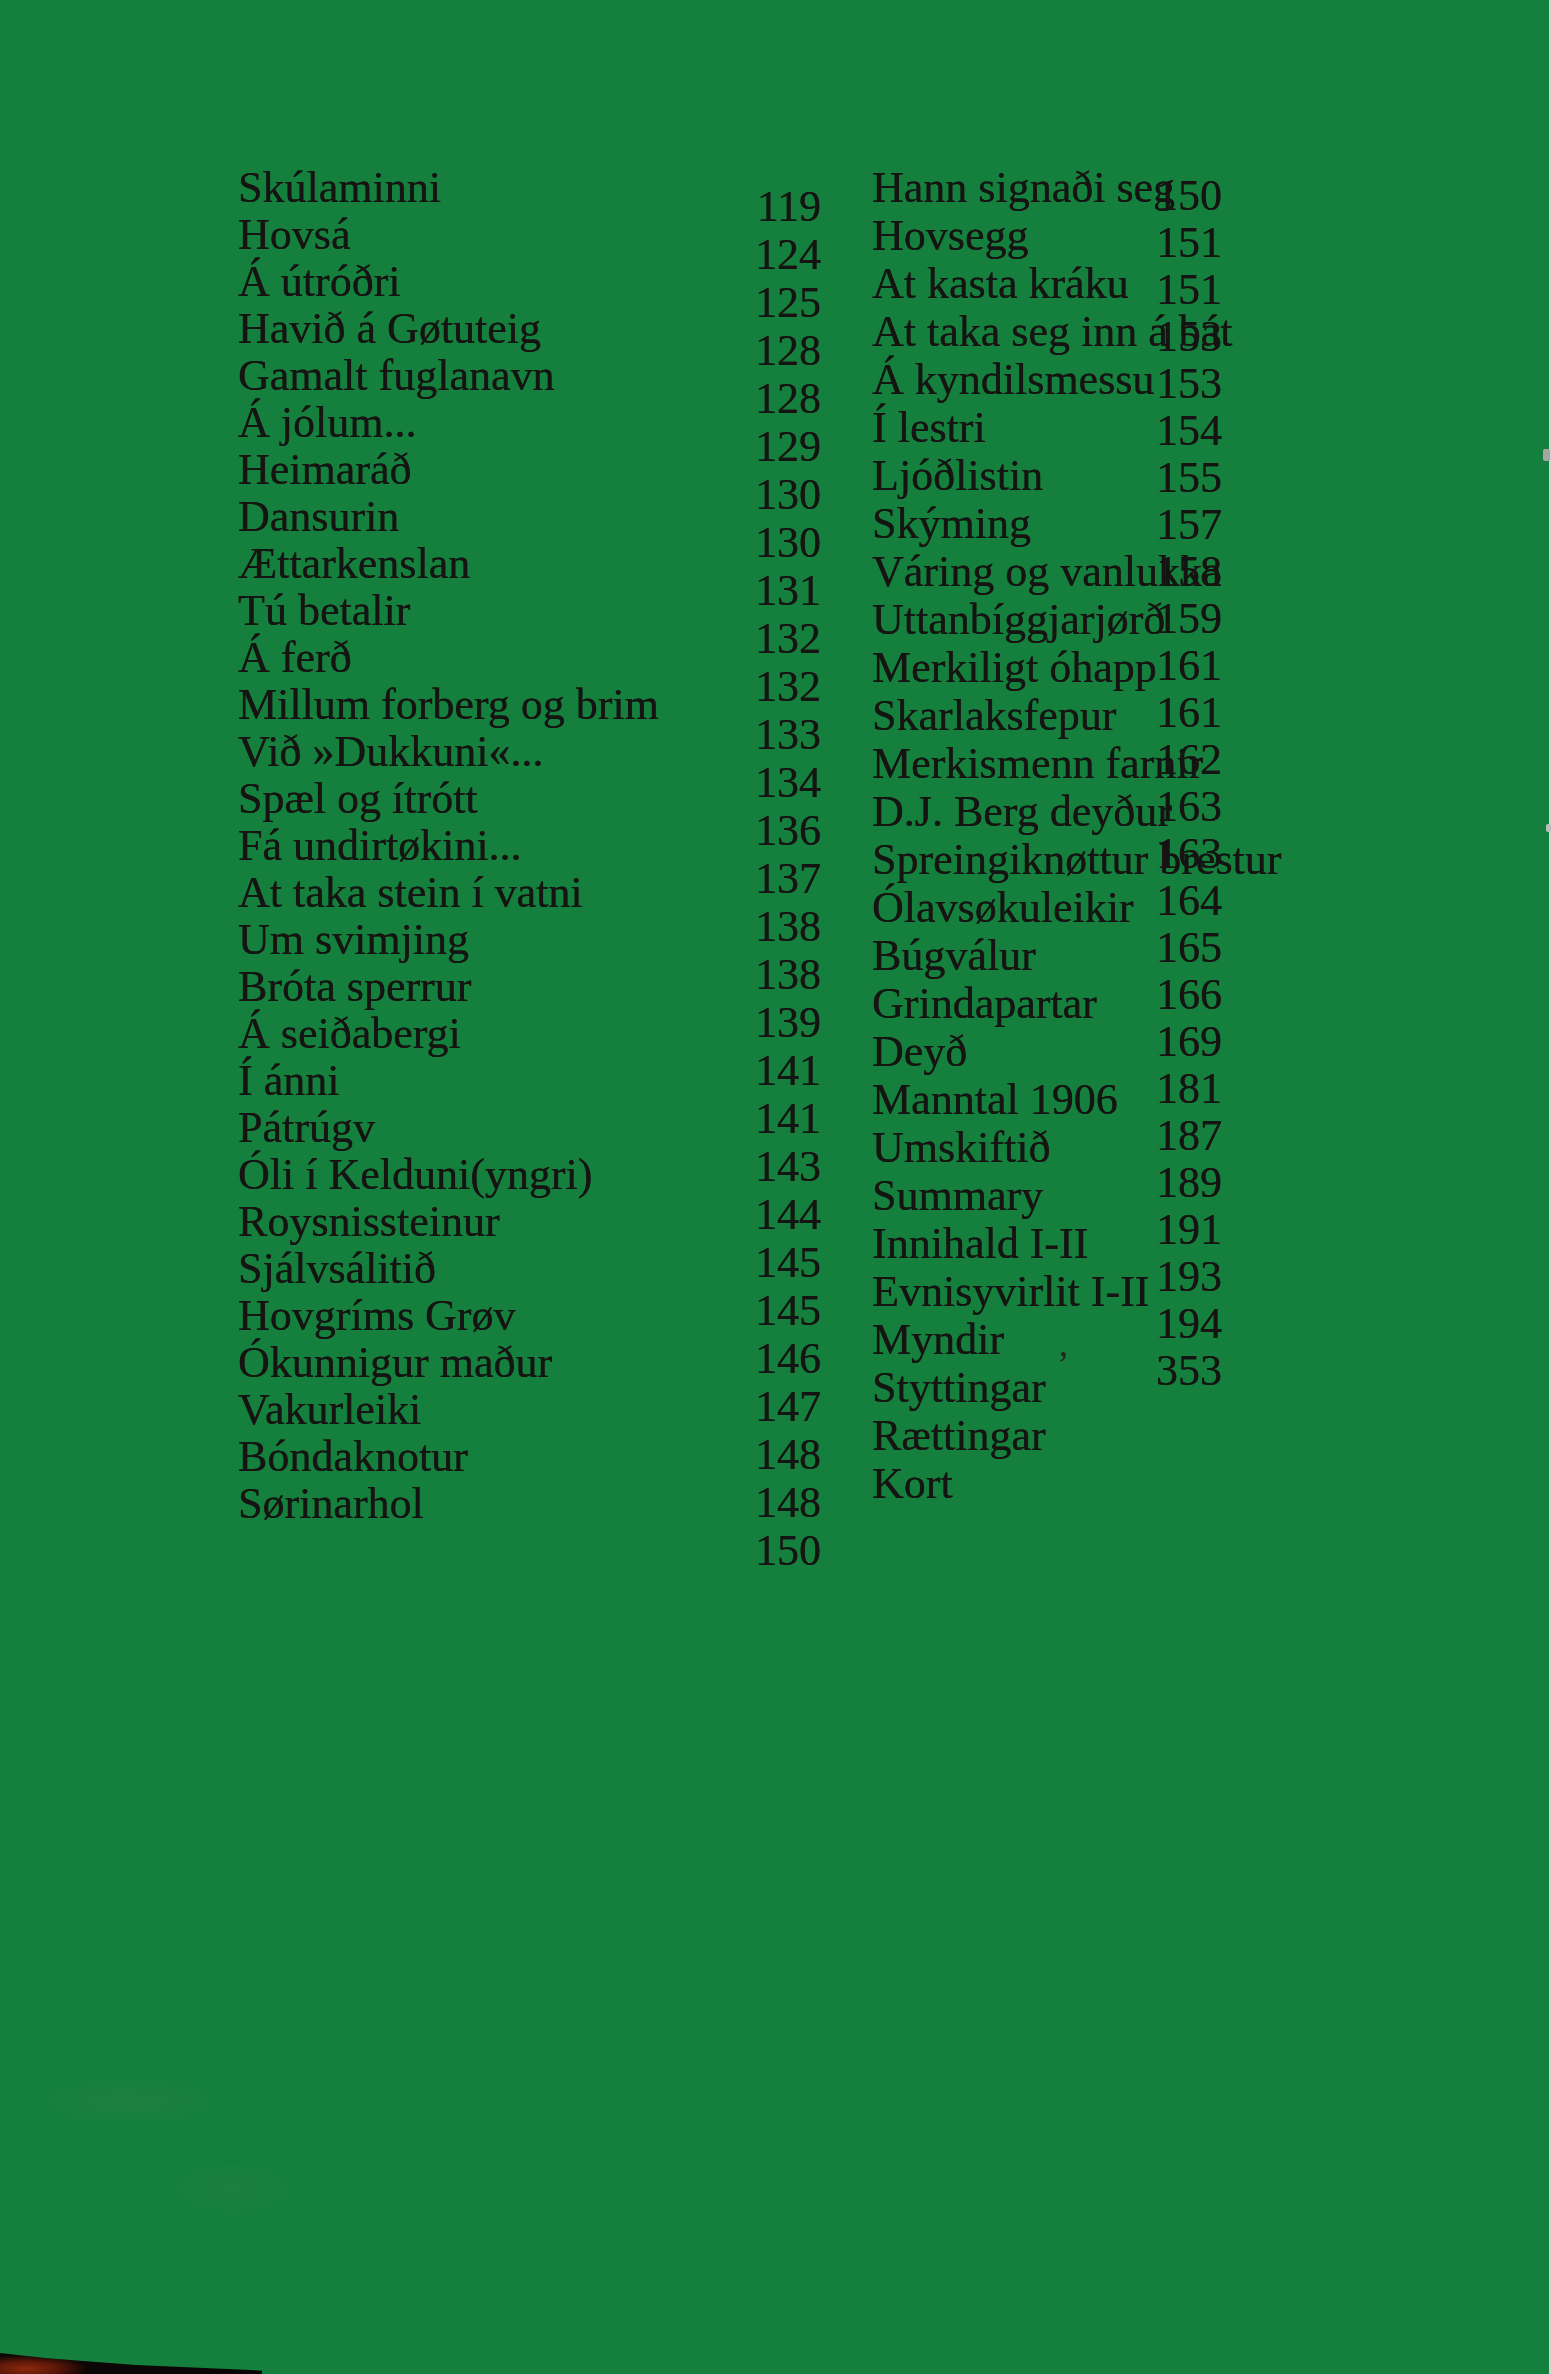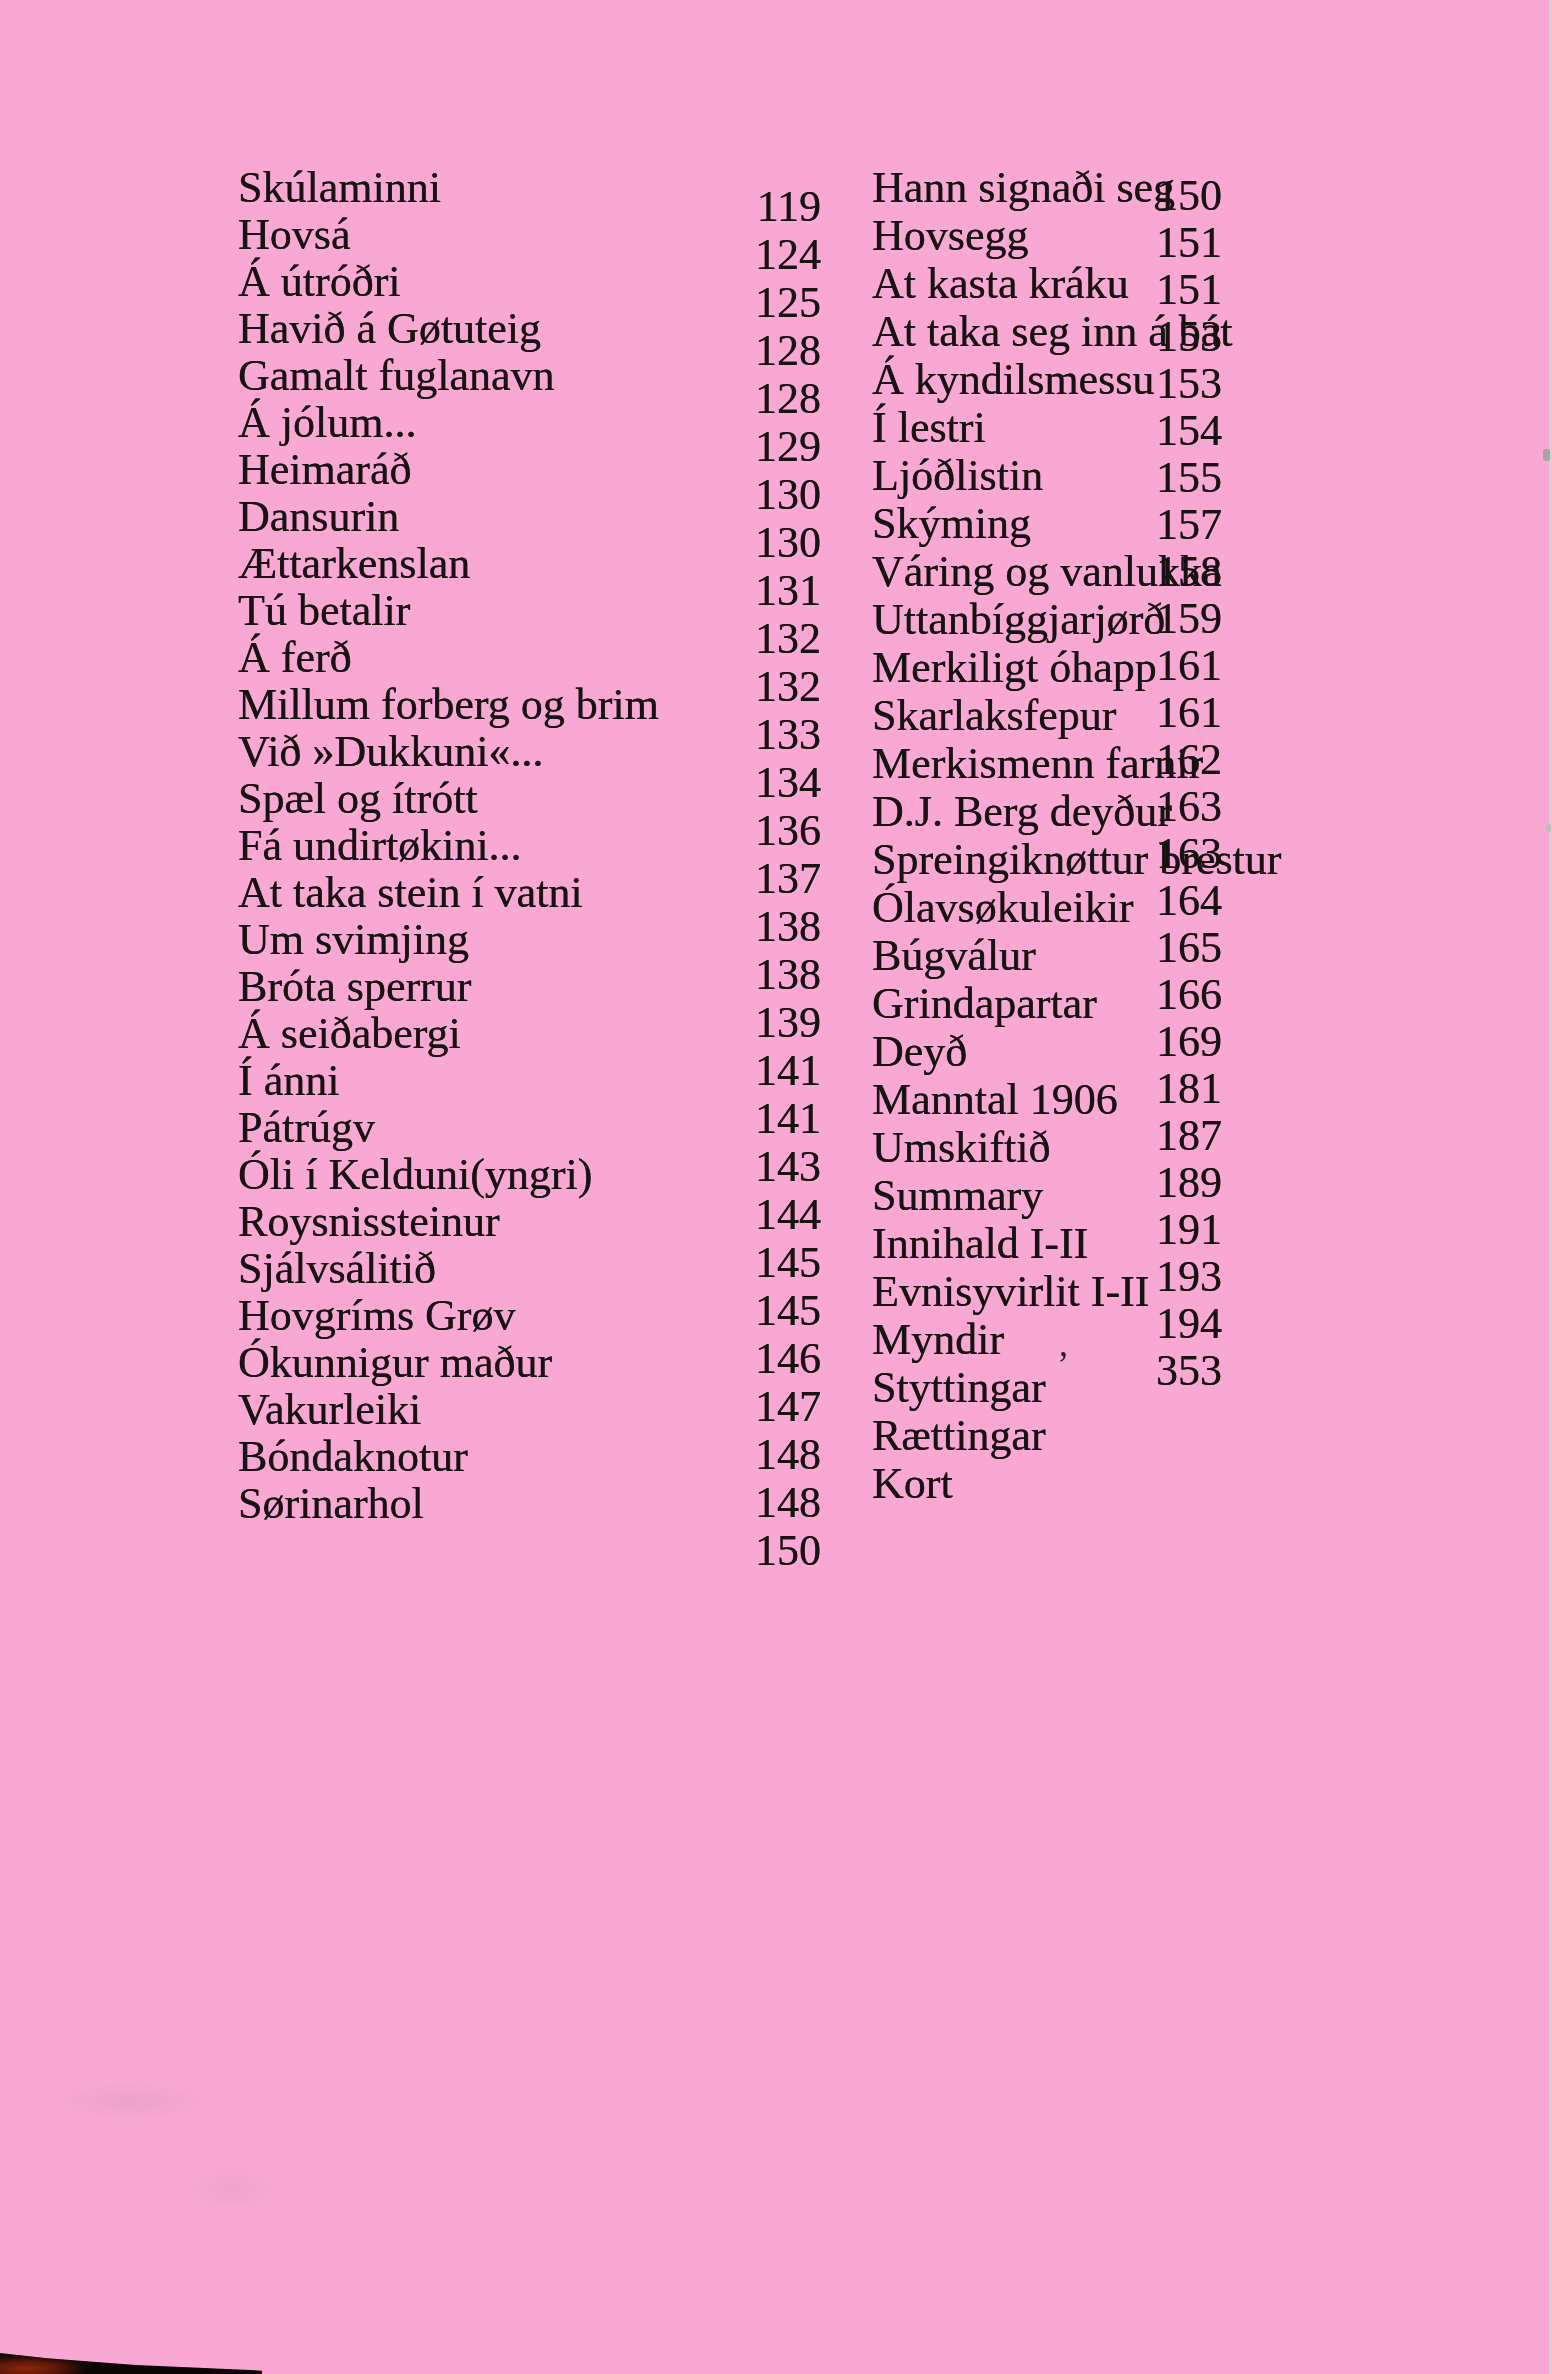--- a/index.html
+++ b/index.html
@@ -4,21 +4,21 @@
 <style>
   html, body {
     margin: 0;
     padding: 0;
     background: #ffffff;
   }
   .page {
     position: relative;
     width: 1553px;
     height: 2375px;
-    background: #f9a8d4;
+    background: #15803d;
     overflow: hidden;
     font-family: "Liberation Serif", "DejaVu Serif", serif;
     color: #161412;
   }
   .col {
     position: absolute;
     white-space: nowrap;
     font-size: 44px;
     text-shadow: 0.3px 0.3px 0 rgba(22,20,18,0.75), -0.2px 0 0 rgba(22,20,18,0.4);
   }

